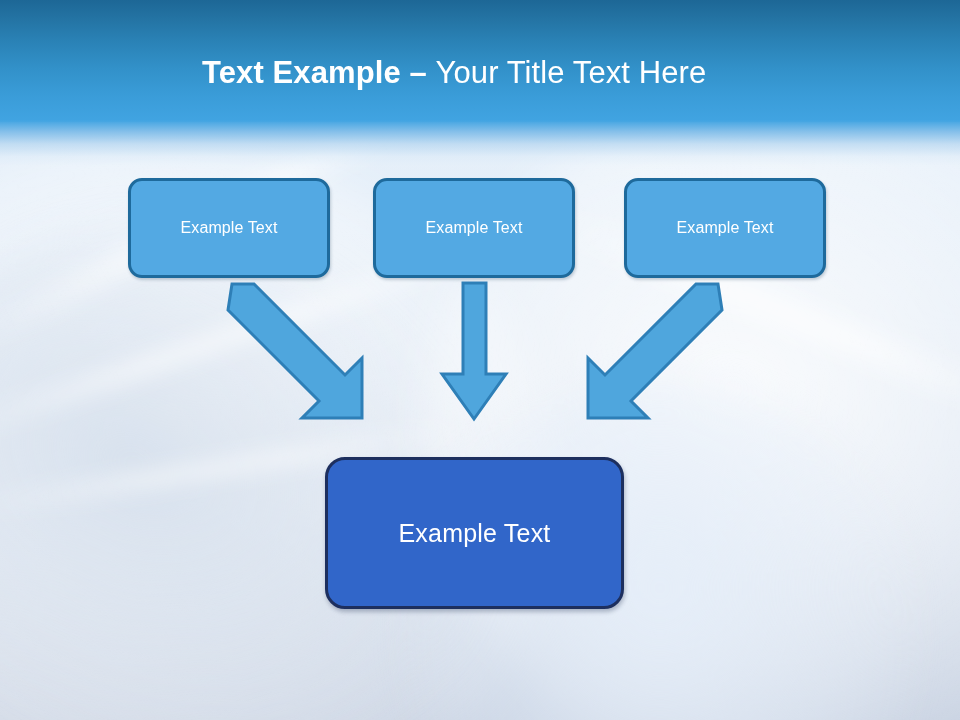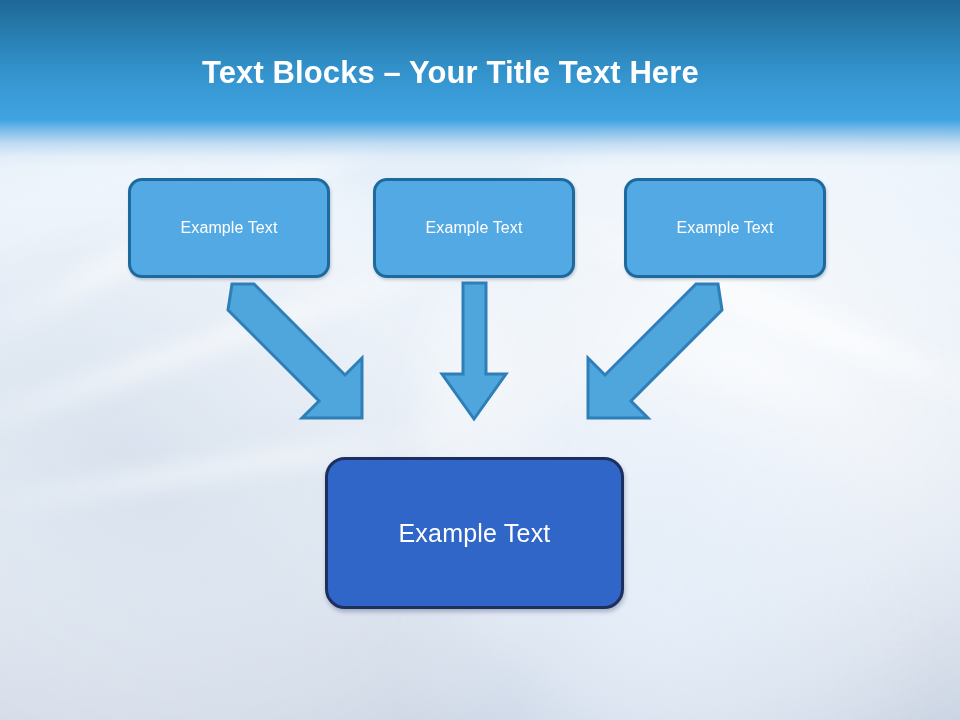--- a/index.html
+++ b/index.html
@@ -121,21 +121,21 @@
     position: absolute;
     left: 202px;
     top: 54px;
     font-size: 31px;
     line-height: 38px;
     color: #ffffff;
     white-space: nowrap;
     letter-spacing: 0.1px;
   }
   .slide-title .t-strong { font-weight: bold; }
-  .slide-title .t-light  { font-weight: bold; }
+  .slide-title .t-light  { font-weight: normal; }
 
   
   .top-box {
     position: absolute;
     width: 202px;
     height: 100px;
     box-sizing: border-box;
     background: #53a9e3;
     border: 3px solid #1e6a9c;
     border-radius: 14px;
@@ -206,21 +206,21 @@
     <div class="bg-streak st1"></div>
     <div class="bg-streak st2"></div>
     <div class="bg-streak st3"></div>
     <div class="bg-streak st4"></div>
   </div>
 
   <div class="header-band"></div>
   <div class="header-fade"></div>
 
   <div class="slide-title">
-    <span class="t-strong">Text Blocks </span><span class="t-strong">– </span><span class="t-light">Your Title Text Here</span>
+    <span class="t-strong">Text Example </span><span class="t-strong">– </span><span class="t-light">Your Title Text Here</span>
   </div>
 
   <div class="top-box" id="box-1">
     <span class="box-label">Example Text</span>
   </div>
 
   <div class="top-box" id="box-2">
     <span class="box-label">Example Text</span>
   </div>
 

